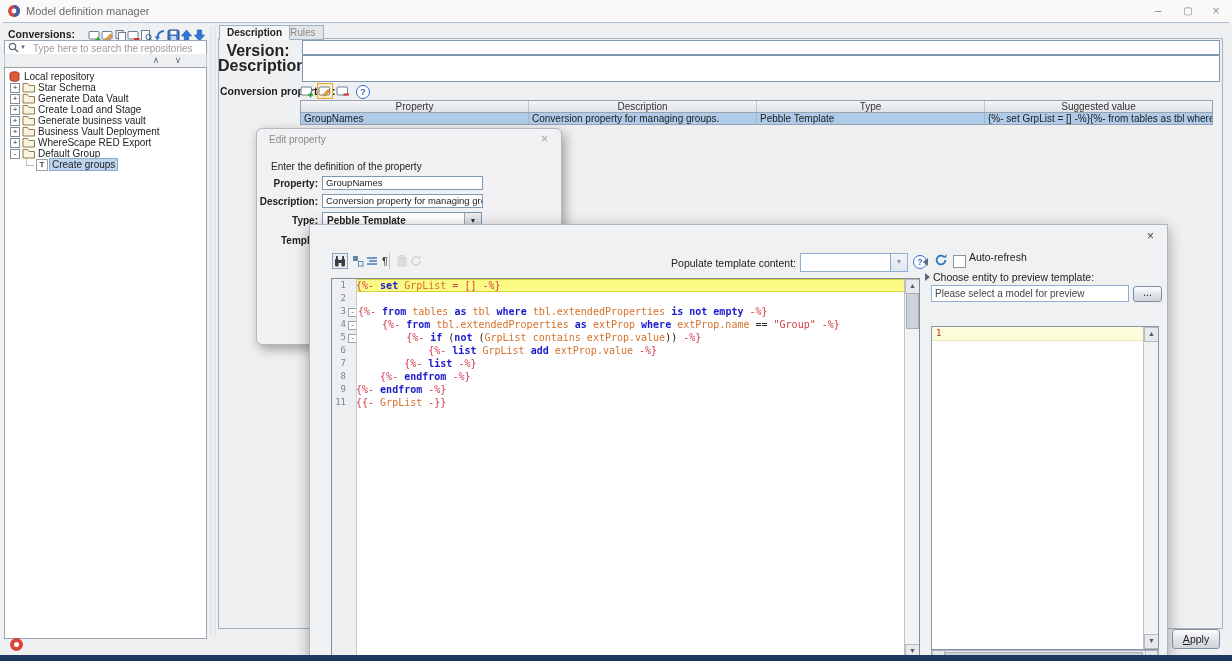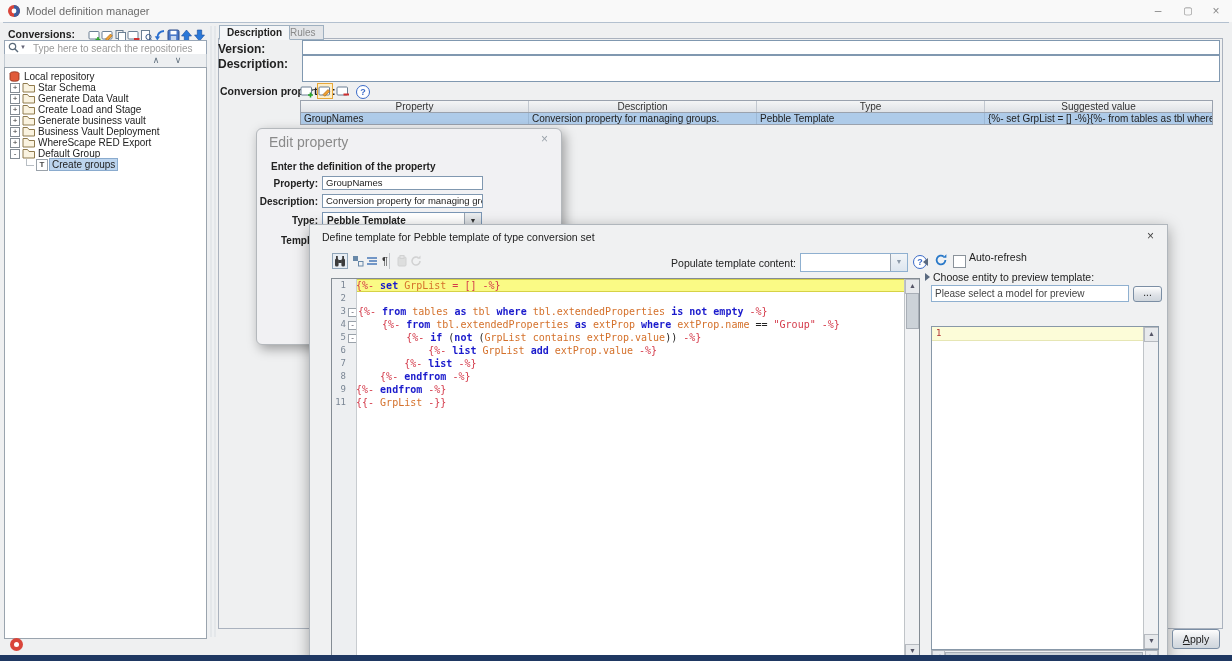--- a/index.html
+++ b/index.html
@@ -36,41 +36,41 @@
           font-size:8px;line-height:10px;text-align:center;color:#444;font-weight:bold}
   .tconn{position:absolute;width:7px;height:6px;border-left:1px solid #b8bec4;border-bottom:1px solid #b8bec4;top:0}
   .splitter{left:208px;top:26px;width:8px;height:611px;
      background:repeating-linear-gradient(90deg,#eef0f2 0 2px,#e4e7ea 2px 4px)}
 
   
   .tab{top:25px;height:13px;line-height:13px;padding:0 7px;font-size:10px;border:1px solid #9fb0c0;cursor:pointer}
   .tab.active{background:#f4f6f8;font-weight:bold;border-bottom:1px solid #f4f6f8;z-index:2}
   .tab.inactive{background:#e3e5e8;color:#8a8a8a;border-left:0}
   .panelbox{left:218px;top:38px;width:1003px;height:589px;border:1px solid #aab2be}
-  .flabel{width:80px;text-align:left;font-weight:bold;font-size:12px}
+  .flabel{width:80px;text-align:center;font-weight:bold;font-size:16px}
   .field{background:#fff;border:1px solid #8098b0}
   .cp-label{left:220px;top:85px;font-weight:bold}
   .cpico{top:84px;width:14px;height:14px;cursor:pointer}
   .cpico.hot{outline:1px solid #e8a838;background:#fdeeca}
   .helpcircle{width:12px;height:12px;border:1.5px solid #3a6ac8;border-radius:50%;color:#3a6ac8;
       font-weight:bold;font-size:9px;line-height:12px;text-align:center;background:#fff;cursor:pointer}
 
   .ptable{left:300px;top:100px;width:911px;border:1px solid #9aa2ae;background:#fff}
   .prow{display:flex;height:11px;line-height:11px;font-size:10px}
   .prow.head{background:linear-gradient(#f4f5f6,#dfe2e6);border-bottom:1px solid #9aa2ae}
   .prow.head .pcell{text-align:center;color:#333;border-right:1px solid #c2c8d0}
   .prow.data{background:#aecbe9}
   .prow.data .pcell{border-right:1px solid #9db9d6;padding-left:3px;text-align:left}
   .pcell{width:227px;overflow:hidden;white-space:nowrap}
   .pcell:last-child{border-right:0 !important}
 
   
   .dialog{background:#f1f1f3;border:1px solid #b4b8bc;box-shadow:3px 4px 12px rgba(0,0,0,.35)}
   .edit-dialog{left:256px;top:128px;width:304px;height:215px;border-radius:6px;z-index:10}
-  .dlg-title{color:#8a8a8a;font-size:14px}
+  .dlg-title{color:#8a8a8a;font-size:10px}
   .dlg-close{color:#9aa2aa;font-size:12px;cursor:pointer}
   .ed-lab{position:absolute;left:190px;width:127px;text-align:right;font-weight:bold;font-size:10px}
   .ed-in{position:absolute;left:321px;width:156px;height:12px;background:#fff;border:1px solid #8098b0;
          font-size:9.5px;line-height:12px;padding-left:3px;white-space:nowrap;overflow:hidden}
   .combo{position:absolute;background:#fff;border:1px solid #7a96b5}
   .combo .cval{position:absolute;left:4px;top:0;bottom:0;line-height:15px;font-weight:bold;font-size:10px}
   .combo .cbtn{position:absolute;right:0;top:0;bottom:0;width:16px;background:linear-gradient(#eceef0,#cfd3d8);
        border-left:1px solid #9aa4b0;text-align:center;color:#333;font-size:7px;line-height:15px;cursor:pointer}
 
   .tpl-dialog{left:309px;top:224px;width:857px;height:437px;z-index:20;background:#f0f1f2;
@@ -295,39 +295,38 @@
     <span class="pcell">{%- set GrpList = [] -%}{%- from tables as tbl where tbl.extende...</span>
   </div>
 </div>
 
 <div class="abs lifebuoy"></div>
 <div class="abs btn" style="left:1172px;top:629px;width:46px;height:18px;line-height:18px;font-size:10.5px;z-index:30"><u>A</u>pply</div>
 
 <div class="abs dialog edit-dialog">
   <span class="abs dlg-title" style="left:12px;top:5px">Edit property</span>
   <span class="abs dlg-close" style="left:284px;top:3px">×</span>
-  <span class="abs" style="left:14px;top:32px;font-weight:bold;font-size:10px">Enter the definition of the property</span>
+  <span class="abs" style="left:14px;top:32px;font-weight:normal;font-size:10px">Enter the definition of the property</span>
 
   <span class="ed-lab" style="left:-66px;top:49px">Property:</span>
   <div class="ed-in" style="left:65px;top:47px">GroupNames</div>
 
   <span class="ed-lab" style="left:-66px;top:67px">Description:</span>
   <div class="ed-in" style="left:65px;top:65px">Conversion property for managing groups.</div>
 
   <span class="ed-lab" style="left:-66px;top:86px">Type:</span>
   <div class="combo" style="left:65px;top:83px;width:158px;height:16px">
     <span class="cval">Pebble Template</span>
     <span class="cbtn">▼</span>
   </div>
 
   <span class="abs" style="left:24px;top:106px;font-weight:bold;font-size:10px;white-space:nowrap">Template:</span>
 </div>
 
 <div class="abs tpl-dialog">
-  <span class="abs" style="left:12px;top:6px;font-size:10.5px">Define template for Pebble template of type conversion set</span>
   <span class="abs" style="left:837px;top:4px;font-size:12px;color:#444;cursor:pointer">×</span>
 
   <span class="abs etbico pressed" style="left:23px"><span><svg width="14" height="14">
           <rect x="2" y="4.5" width="3.6" height="8" rx="1.6" fill="#3c3c3c"></rect>
           <rect x="8.4" y="4.5" width="3.6" height="8" rx="1.6" fill="#3c3c3c"></rect>
           <rect x="5.2" y="6" width="3.6" height="3" fill="#3c3c3c"></rect>
           <rect x="3" y="2" width="1.8" height="3" fill="#3c3c3c"></rect>
           <rect x="9.2" y="2" width="1.8" height="3" fill="#3c3c3c"></rect>
         </svg></span></span>
   <span class="abs etbico" style="left:41px"><span><svg width="14" height="14">

